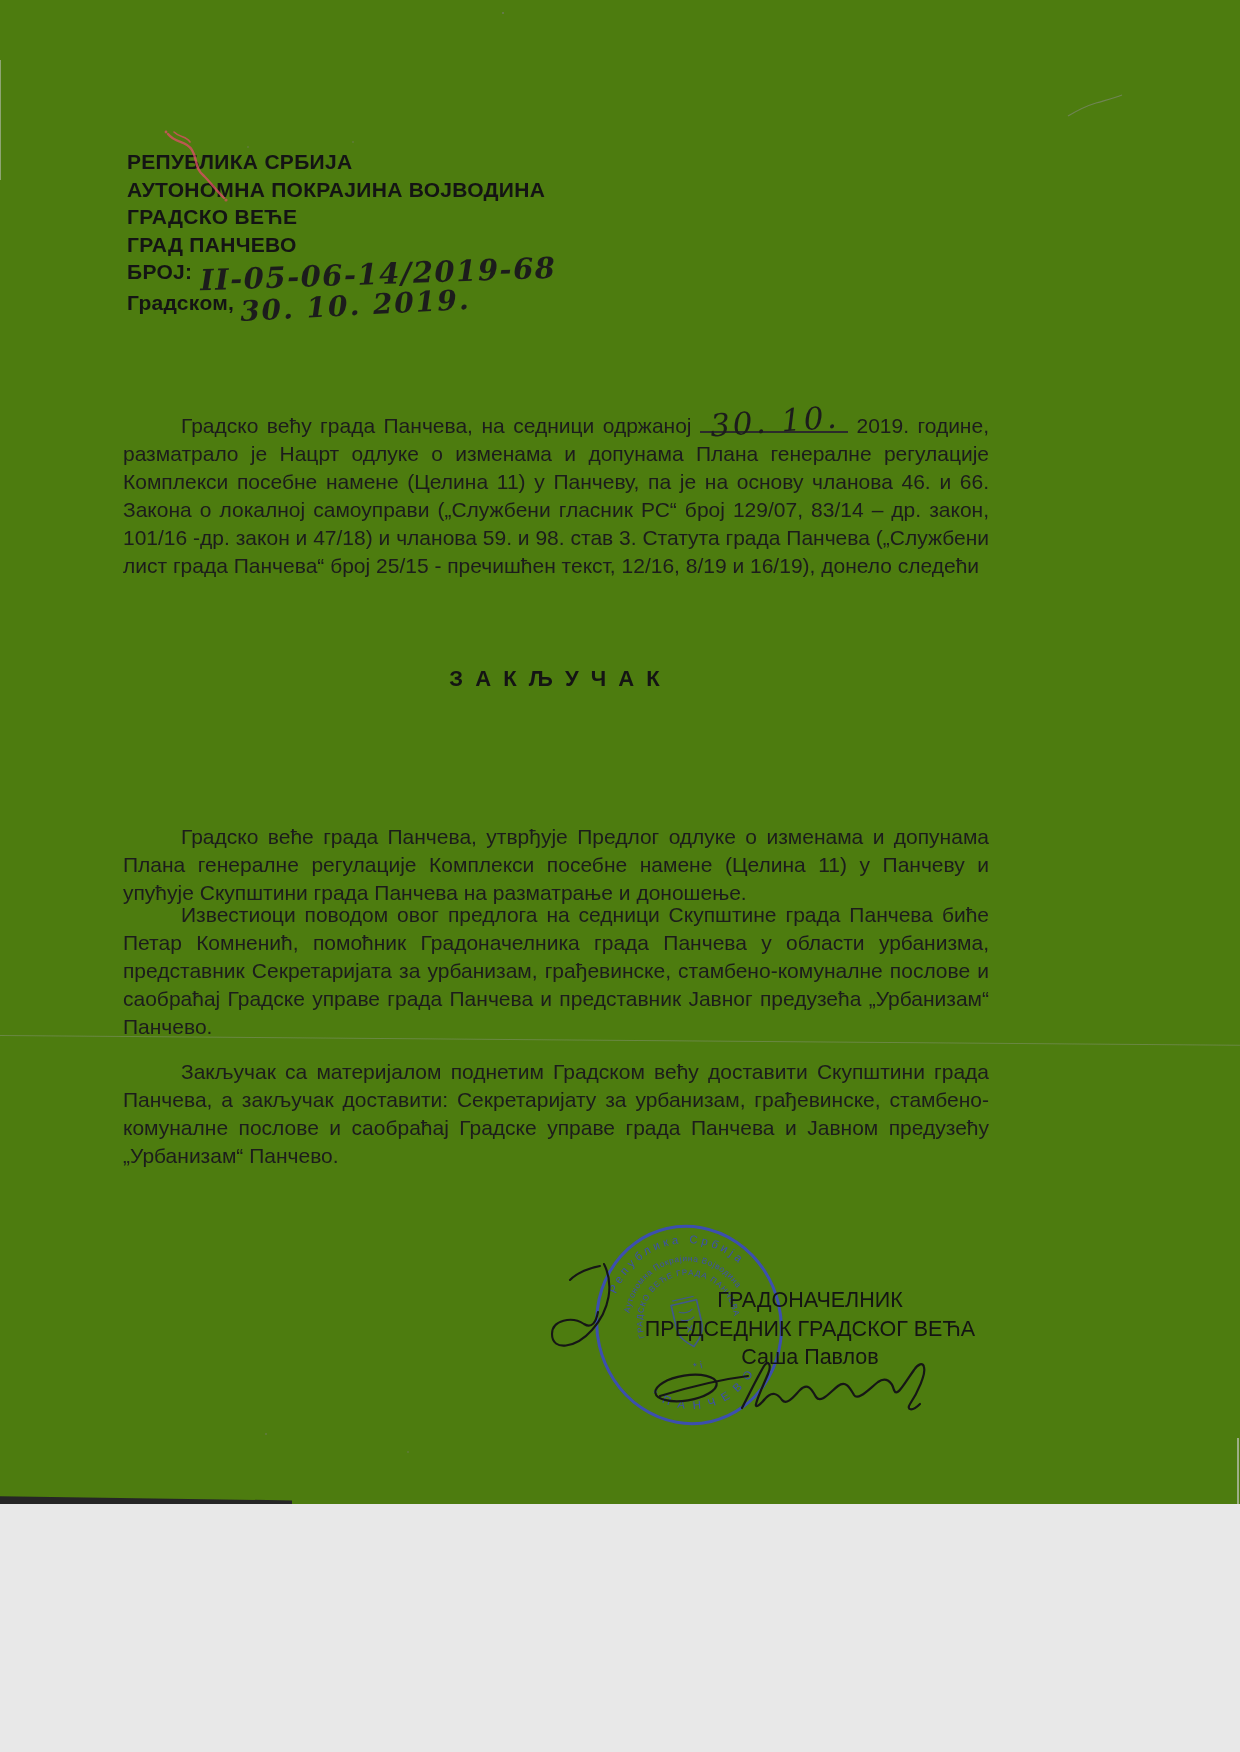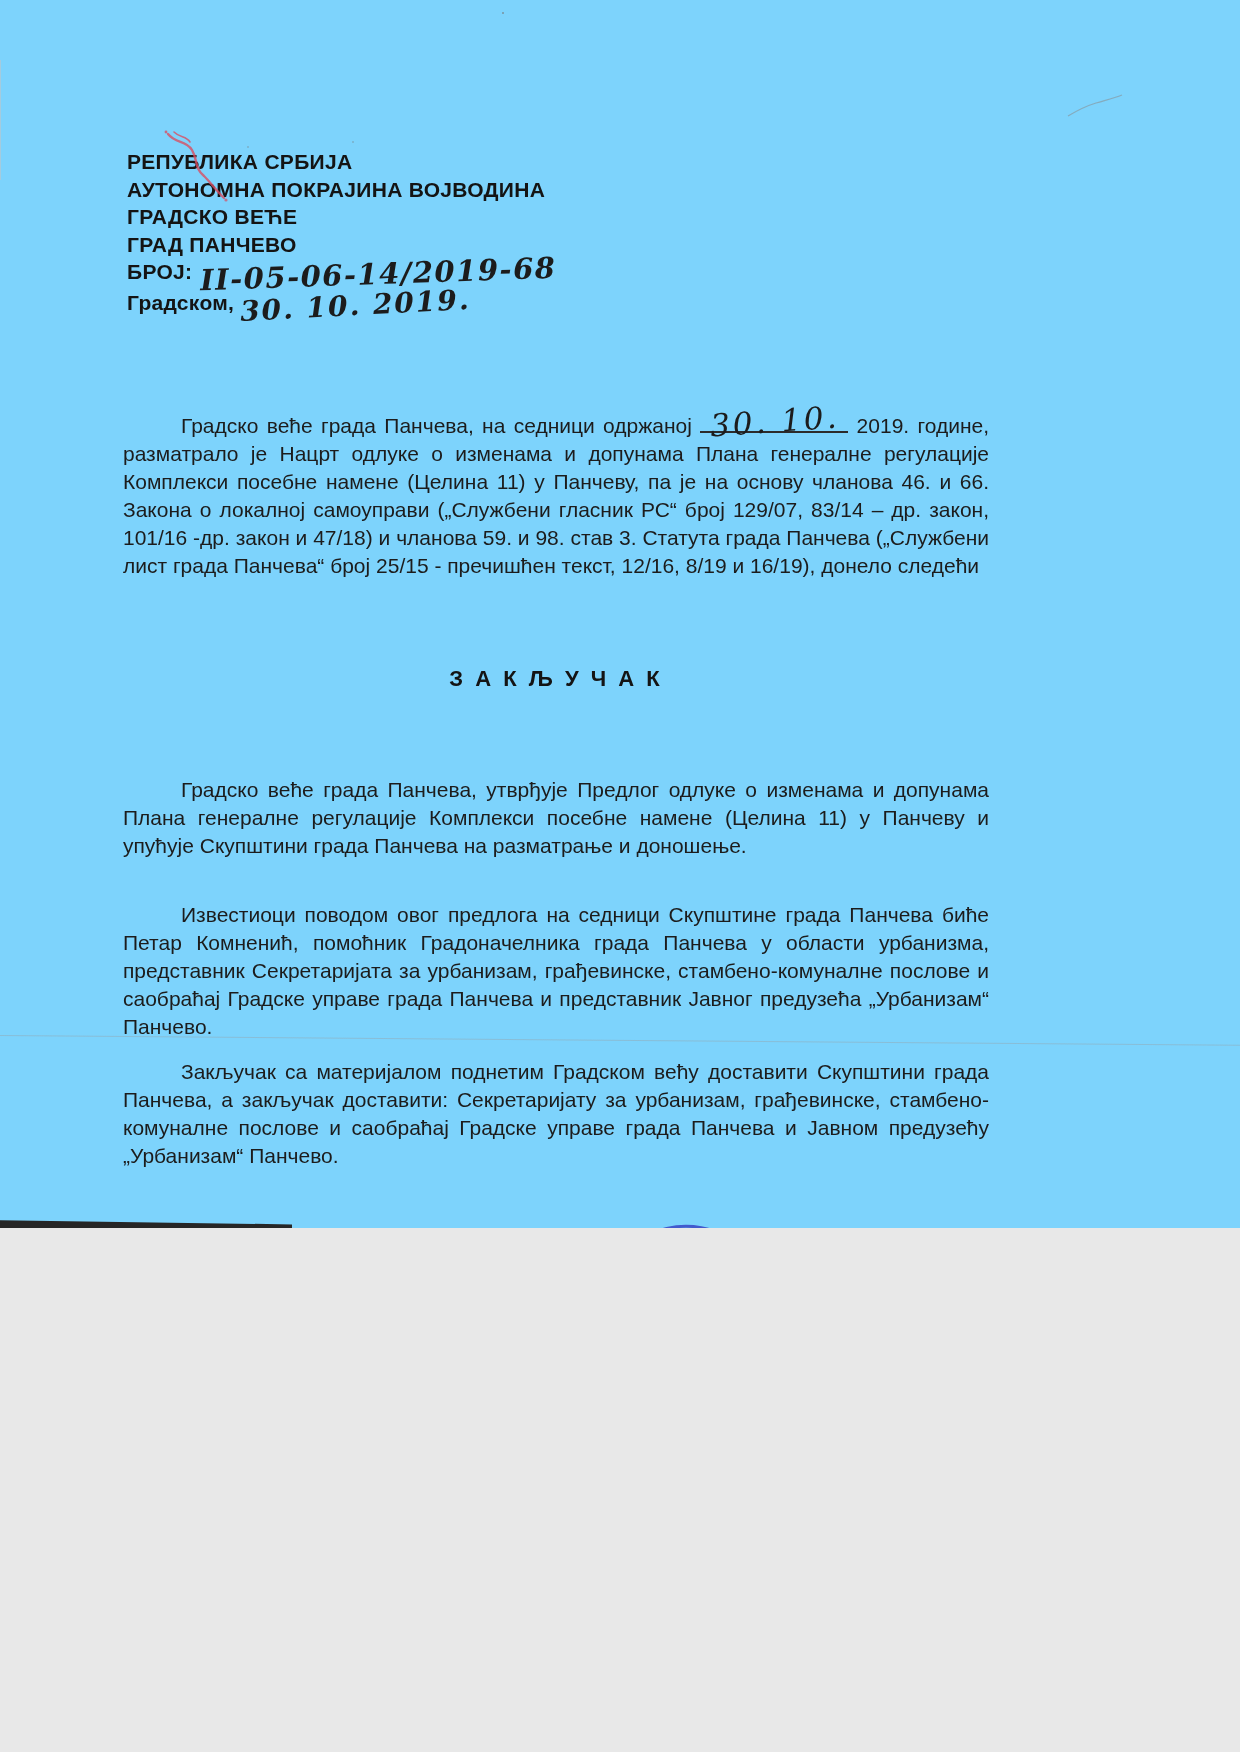--- a/index.html
+++ b/index.html
@@ -1,18 +1,18 @@
 <!DOCTYPE html>
 <html><head>
 <meta charset="utf-8">
 <style>
   html,body { margin:0; padding:0; background:#e8e8e8; }
   .page {
-    position:relative; width:1240px; height:1228px;
-    background:#7dd3fc; overflow:hidden;
+    position:relative; width:1240px; height:1504px;
+    background:#4d7c0f; overflow:hidden;
     font-family:"Liberation Sans", sans-serif; color:#1f1f1f;
   }
   
   .header {
     position:absolute; left:127px; top:148px;
     font-weight:bold; font-size:21px; line-height:27.5px;
     color:#141414; letter-spacing:.3px;
   }
   .hw {
     font-family:"DejaVu Serif", serif; font-style:italic; color:#1c1c1c;
@@ -30,21 +30,21 @@
     position:absolute; left:123px; width:866px;
     font-size:21px; line-height:28px; text-align:justify;
     text-indent:58px; color:#1c1c1c;
   }
   .p1 { top:391px; }
   .heading {
     position:absolute; left:123px; top:666px; width:866px;
     text-align:center; font-weight:bold; font-size:22px;
     letter-spacing:3px; color:#141414;
   }
-  .p2 { top:748px;margin-top:28px; }
+  .p2 { top:795px;margin-top:28px; }
   .p3 { top:880px; }
   .p4 { top:1037px; }
   .date-slot {
     display:inline-block; width:148px; height:16px;
     border-bottom:2px solid #2b2b2b; position:relative;
   }
   .date-slot .hw-p1 {
     position:absolute; left:10px; bottom:-4px;
     font-size:31px; letter-spacing:3px; white-space:nowrap;
     transform:rotate(-4deg); text-indent:0;
@@ -121,21 +121,21 @@
     <div>ГРАД ПАНЧЕВО</div>
     <div>
       <span>БРОЈ:</span><span class="hw hw-number">II-05-06-14/2019-68</span>
     </div>
     <div>
       <span>Градском,</span><span class="hw hw-date">30. 10. 2019.</span>
     </div>
   </div>
 
   <p class="para p1">
-    <span>Градско веће града Панчева, на седници одржаној</span>
+    <span>Градско већу града Панчева, на седници одржаној</span>
     <span class="date-slot"><span class="hw hw-p1">30. 10.</span></span>
     <span>2019. године, разматрало је Нацрт одлуке о изменама и допунама Плана генералне регулације Комплекси посебне намене (Целина 11) у Панчеву, па је на основу чланова 46. и 66. Закона о локалној самоуправи („Службени гласник РС“ број 129/07, 83/14 – др. закон, 101/16 -др. закон и 47/18) и чланова 59. и 98. став 3. Статута града Панчева („Службени лист града Панчева“ број  25/15 - пречишћен текст, 12/16, 8/19 и 16/19), донело следећи</span>
   </p>
 
   <div class="heading">З А К Љ У Ч А К</div>
 
   <p class="para p2">Градско веће града Панчева, утврђује Предлог одлуке о изменама и допунама Плана генералне регулације Комплекси посебне намене (Целина 11) у Панчеву и упућује Скупштини града Панчева на разматрање и доношење.</p>
   <p class="para p3">Известиоци поводом овог предлога на седници Скупштине града Панчева биће Петар Комненић, помоћник Градоначелника града Панчева у области урбанизма, представник Секретаријата за урбанизам, грађевинске, стамбено-комуналне послове и саобраћај Градске управе града Панчева и представник Јавног предузећа „Урбанизам“ Панчево.</p>
   <p class="para p4">Закључак са материјалом поднетим Градском већу доставити Скупштини града Панчева, а закључак доставити: Секретаријату за урбанизам, грађевинске, стамбено-комуналне послове и саобраћај Градске управе града Панчева и Јавном предузећу „Урбанизам“ Панчево.</p>
 

